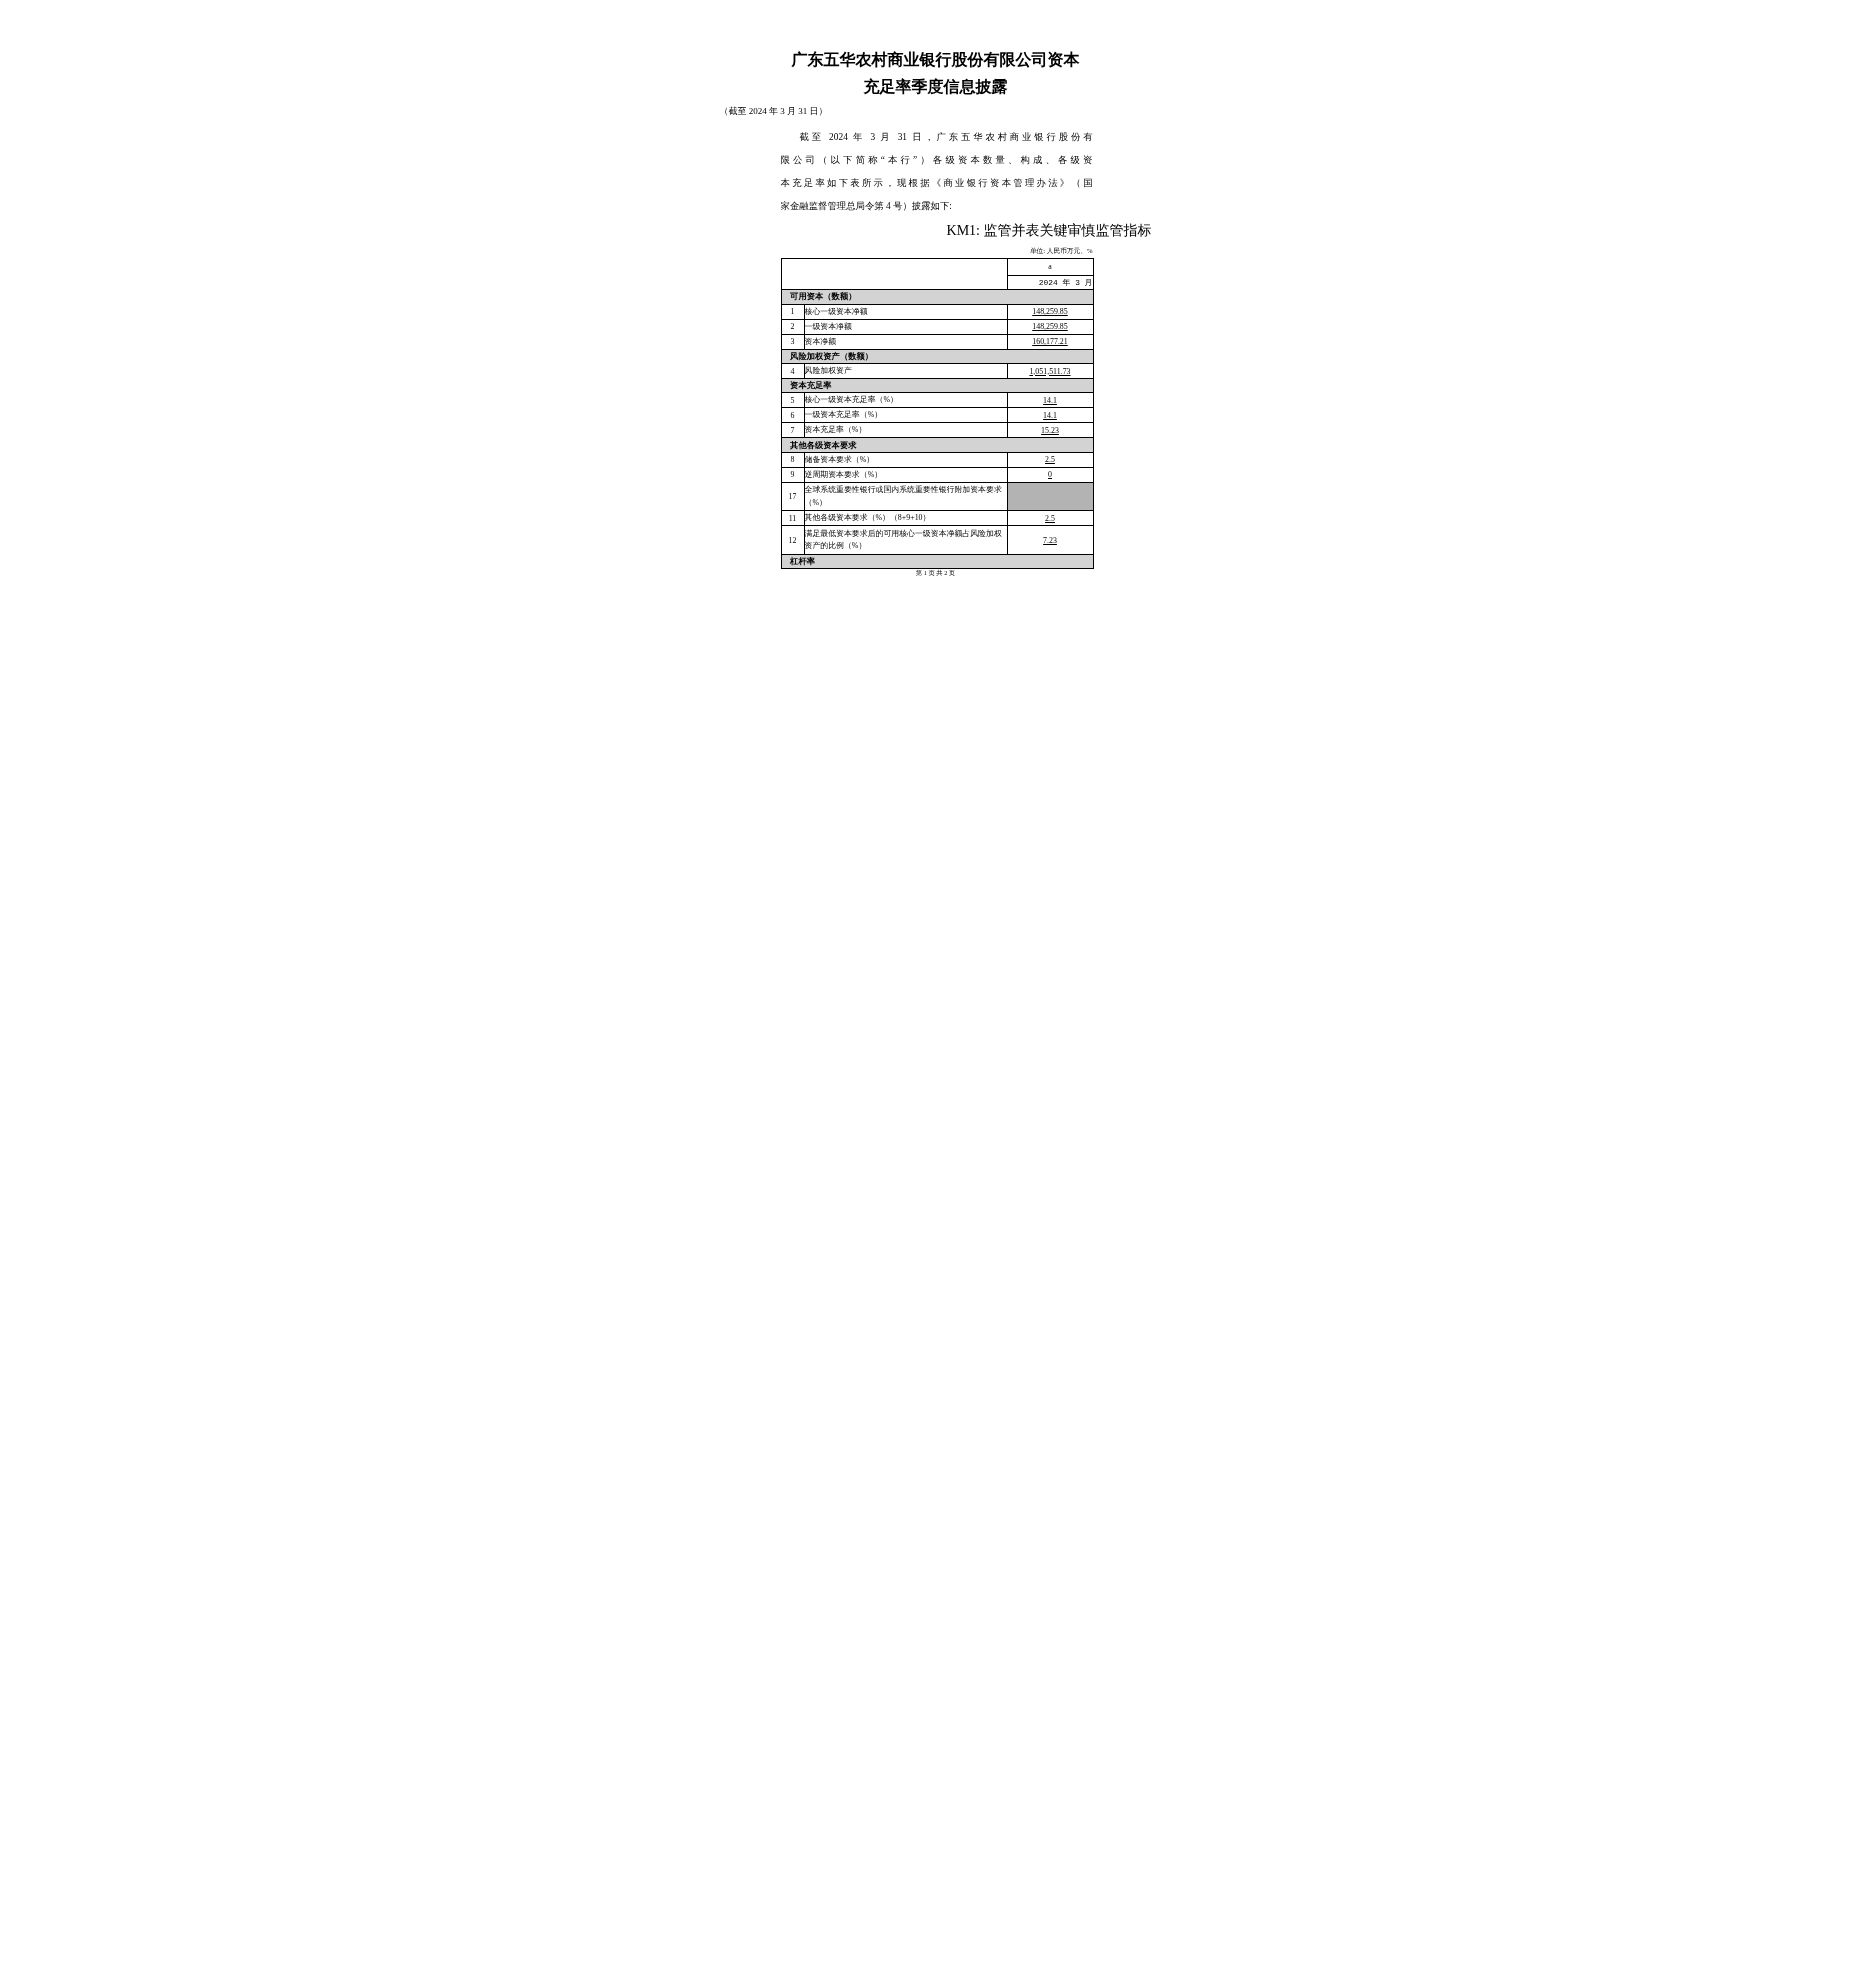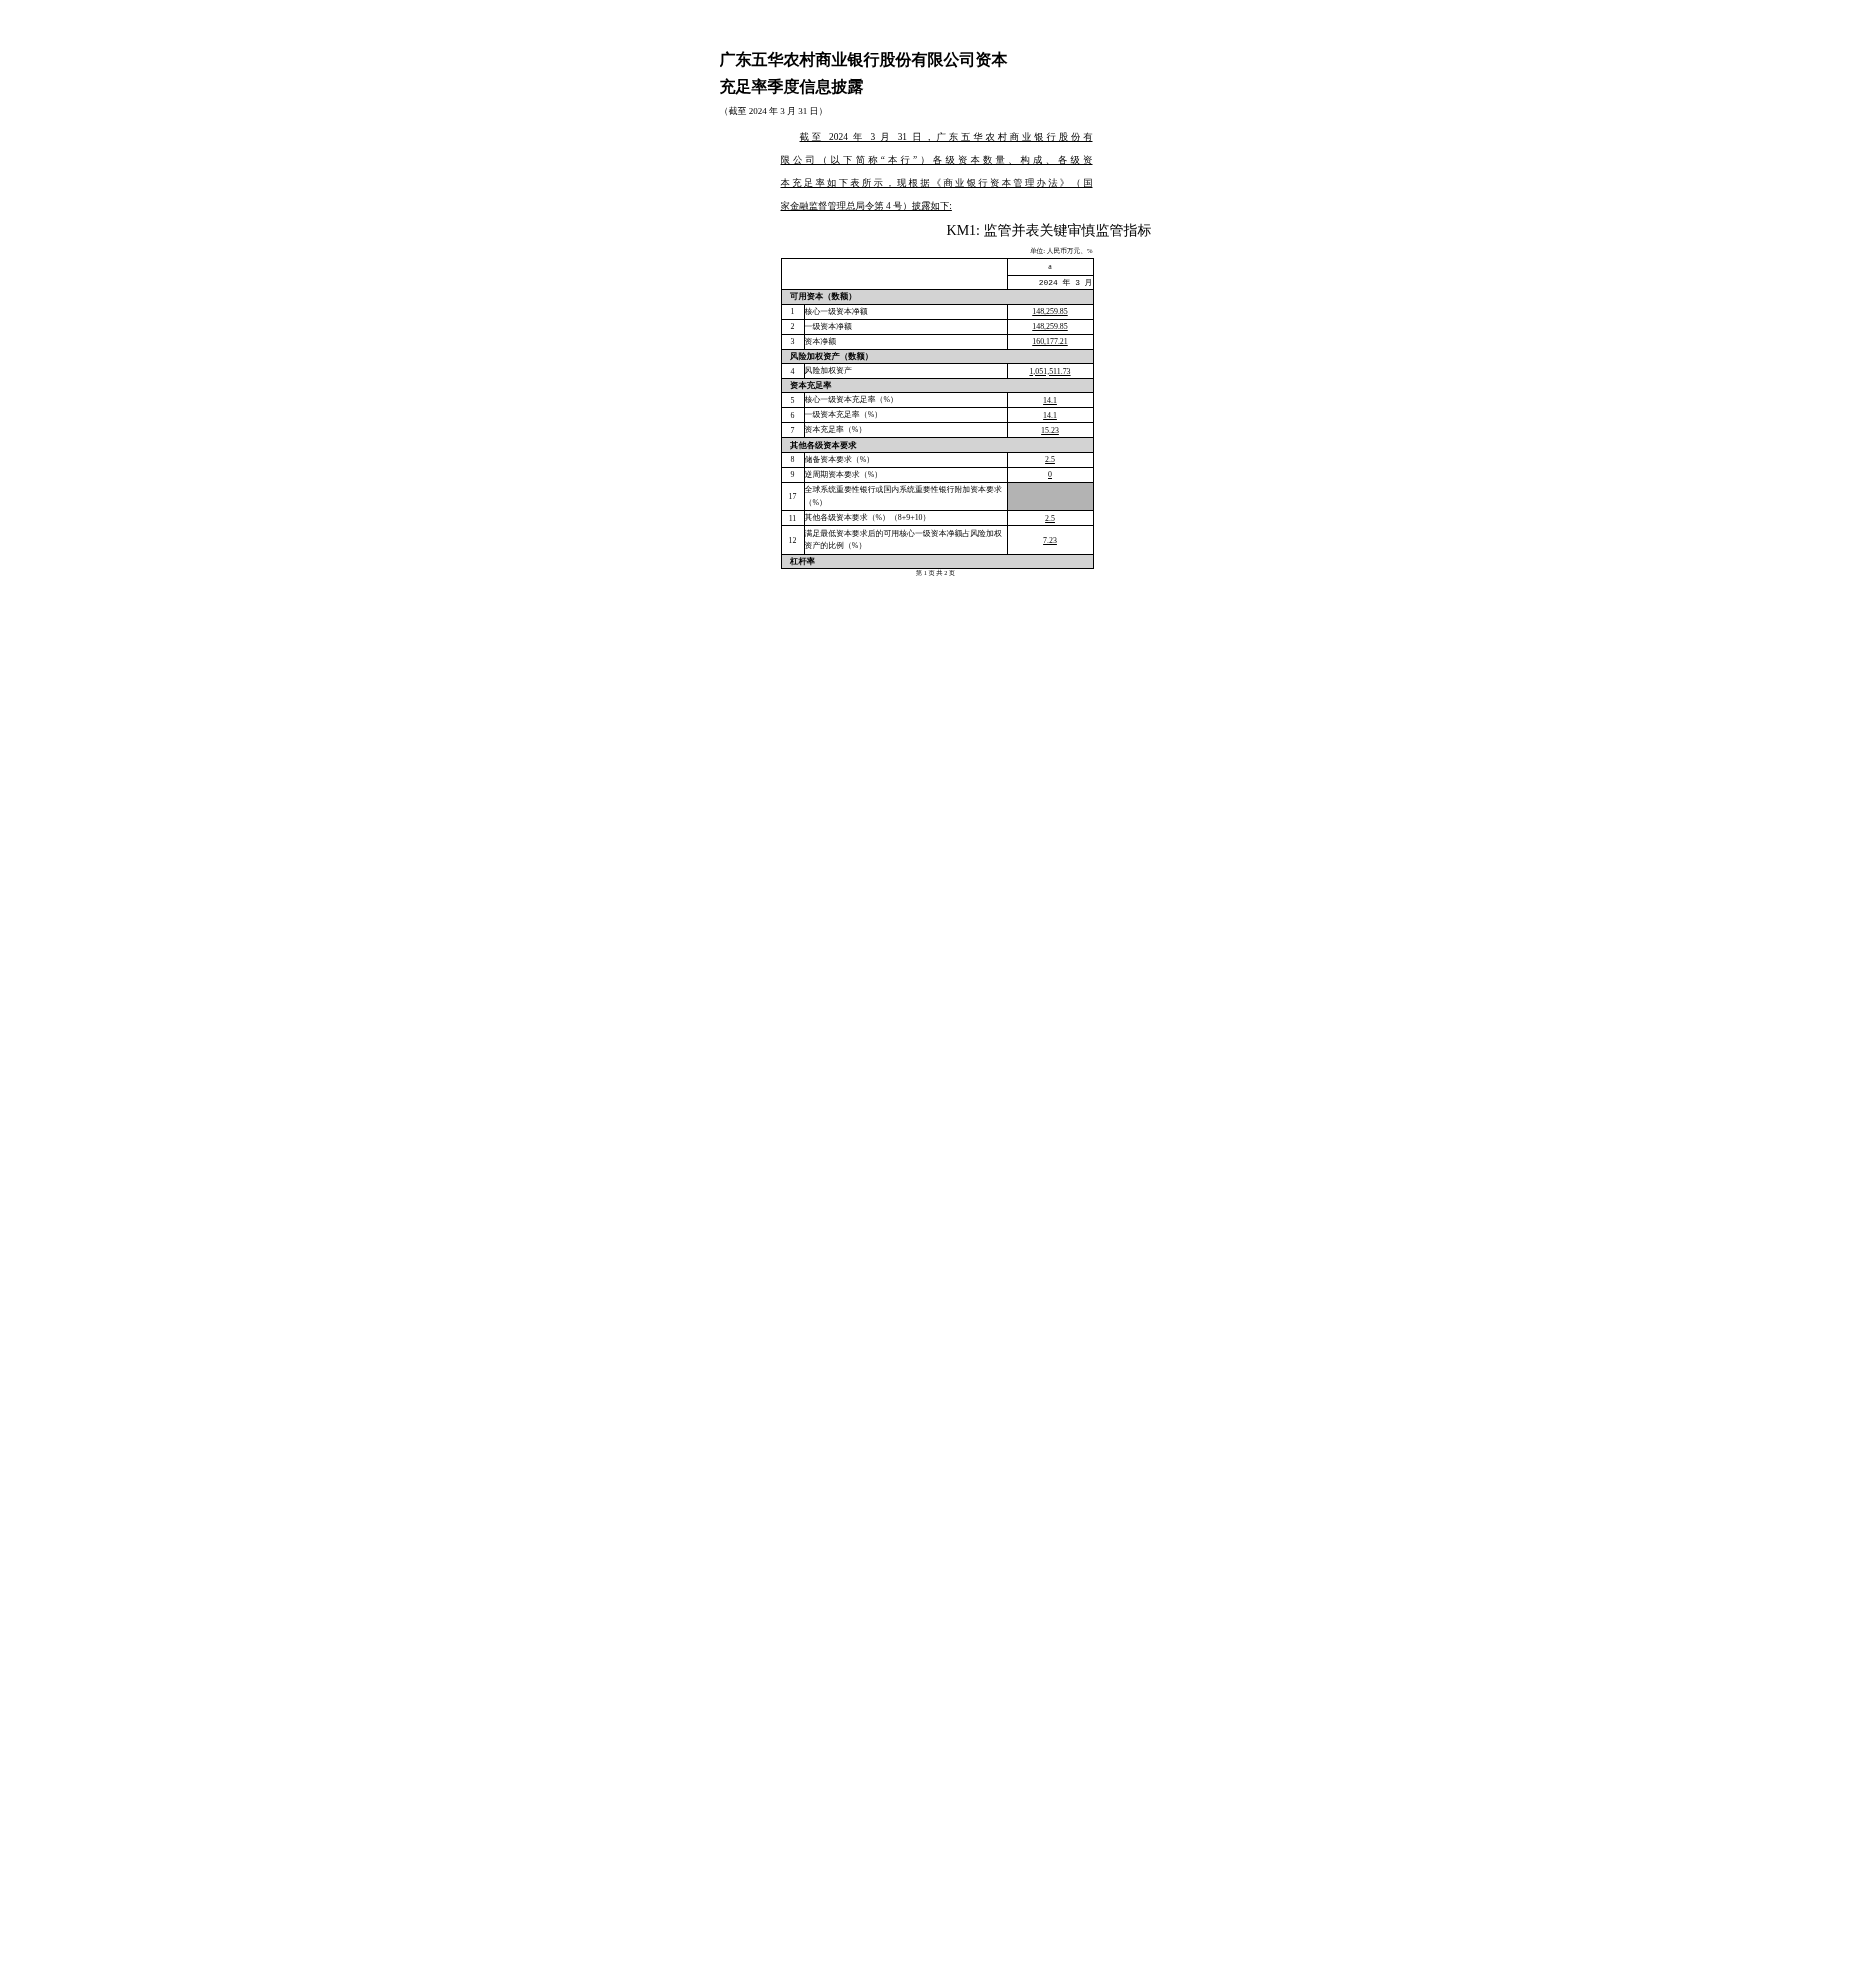--- a/index.html
+++ b/index.html
@@ -15,41 +15,40 @@
     width: 432px;
     height: 612px;
     margin: 0 auto;
     background: var(--page-bg);
     color: var(--ink);
     font-family: "Liberation Serif", "DejaVu Serif", serif;
     overflow: hidden;
   }
   .doc-title {
     padding-top: 46px;
-    text-align: left;
+    text-align: center;
     font-weight: bold;
     font-size: 16px;
     line-height: 27px;
   }
   .doc-subtitle {
     margin-top: 4.7px;
     font-size: 9px;
     line-height: 12.6px;
   }
   .intro {
     width: 312px;
     margin: 8.6px 0 0 61px;
     font-size: 9.4px;
     line-height: 23px;
   }
   .intro .para-line {
     text-align: justify;
     text-align-last: justify;
     white-space: nowrap;
-    text-decoration: underline;
   }
   .intro .para-line.first { text-indent: 19px; }
   .intro .para-line.last { text-align-last: left; }
   .table-title {
     margin-top: 6.3px;
     text-align: right;
     font-size: 14px;
     line-height: 14px;
   }
   .unit-note {

